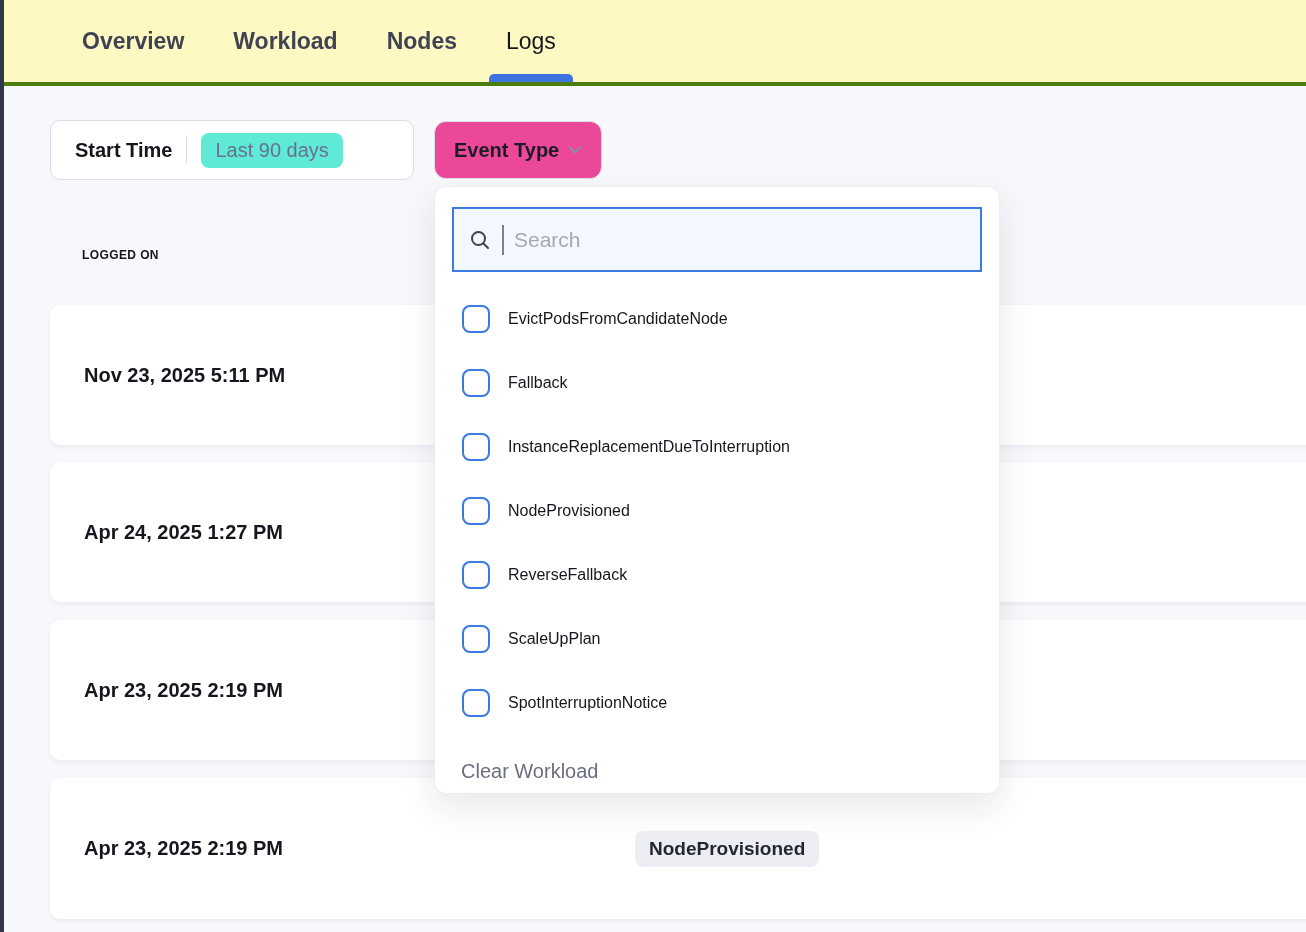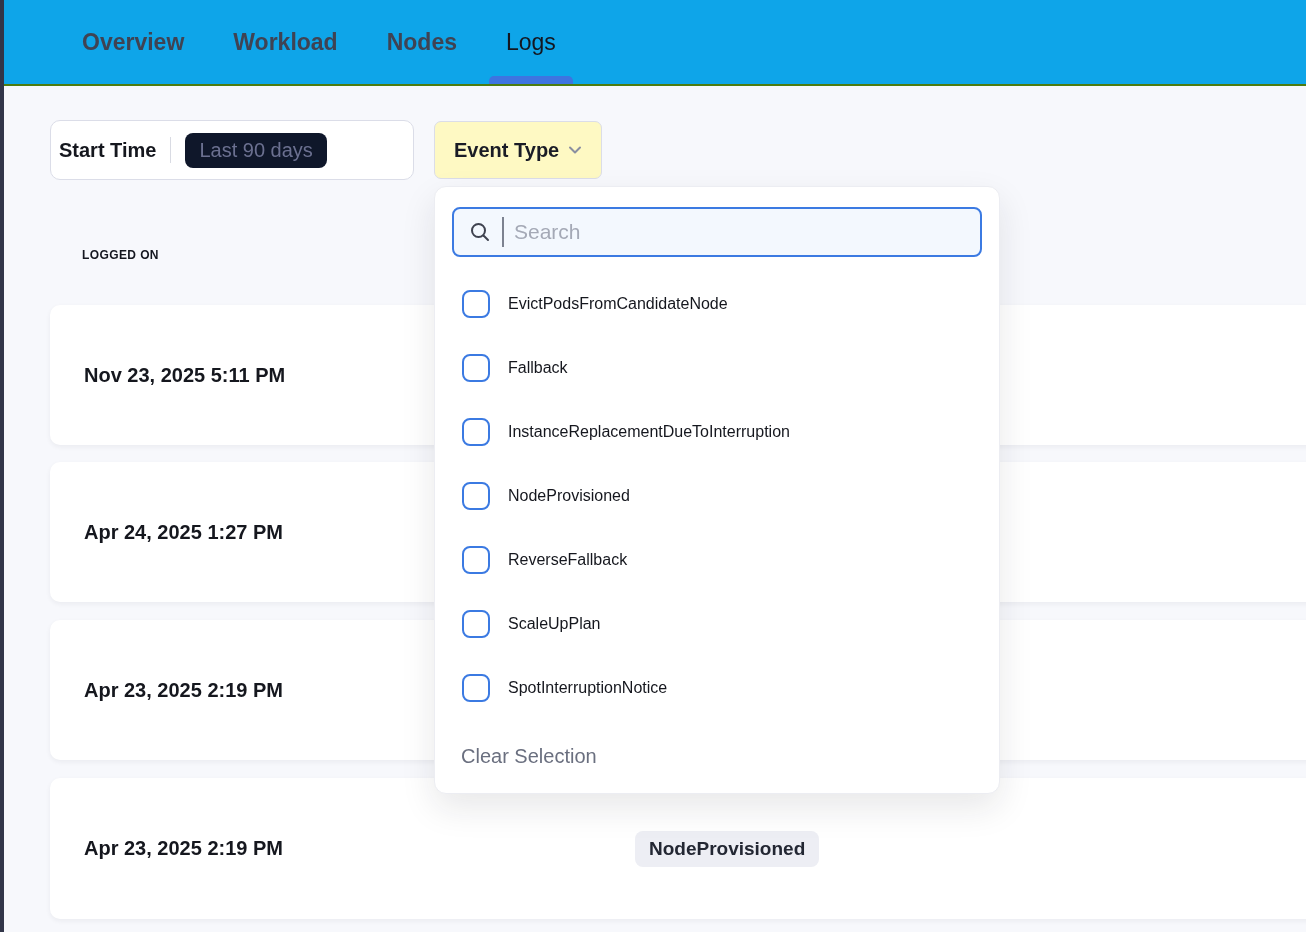--- a/index.html
+++ b/index.html
@@ -23,22 +23,22 @@
     width: 4px;
     background: #323649;
     z-index: 60;
   }
   
   .tabbar {
     position: absolute;
     left: 0; top: 0;
     width: 100%;
     height: 86px;
-    background: #0ea5e9;
-    border-bottom: 2px solid #4d7c0f;
+    background: #fef9c3;
+    border-bottom: 4px solid #4d7c0f;
     z-index: 5;
   }
   .tabs {
     display: flex;
     align-items: stretch;
     height: 100%;
     padding-left: 82px;
     gap: 49px;
   }
   .tab {
@@ -61,41 +61,41 @@
   
   .btn-start-time {
     position: absolute;
     left: 50px; top: 120px;
     width: 364px; height: 60px;
     background: #FFFFFF;
     border: 1px solid #DBDDE8;
     border-radius: 10px;
     display: flex;
     align-items: center;
-    padding: 0 8px;
+    padding: 0 24px;
     gap: 14px;
     cursor: pointer;
   }
   .btn-start-time .lbl { font-size: 20px; font-weight: 700; color: #15171E; }
   .v-divider { width: 1px; height: 26px; background: #D9DBE3; }
   .pill {
-    background: #0f172a;
+    background: #5eead4;
     border-radius: 8px;
     padding: 6px 14px;
     font-size: 20px;
     color: #6B7090;
     white-space: nowrap;
   }
   .btn-event-type {
     position: absolute;
     left: 434px; top: 121px;
     width: 168px; height: 58px;
-    background: #fef9c3;
+    background: #ec4899;
     border: 1px solid #DBDDE8;
-    border-radius: 7px;
+    border-radius: 12px;
     display: flex;
     align-items: center;
     justify-content: space-between;
     padding: 0 16px 0 19px;
     cursor: pointer;
   }
   .btn-event-type .lbl { font-size: 20px; font-weight: 600; color: #1A1C26; }
   .chev { width: 20px; height: 20px; }
   
   .col-header {
@@ -143,24 +143,24 @@
     left: 434px; top: 186px;
     width: 566px; height: 608px;
     background: #FFFFFF;
     border: 1px solid #ECEDF2;
     border-radius: 12px;
     box-shadow: 0 14px 34px rgba(25,28,40,0.10);
     z-index: 20;
   }
   .search-box {
     margin: 20px 17px 0 17px;
-    height: 50px;
+    height: 65px;
     background: #F3F8FE;
     border: 2px solid #3B7AE2;
-    border-radius: 8px;
+    border-radius: 0;
     display: flex;
     align-items: center;
     padding: 0 14px;
     gap: 10px;
   }
   .search-box svg { flex: 0 0 auto; }
   .text-cursor { width: 2px; height: 30px; background: #7C8290; flex: 0 0 auto; }
   .search-box input {
     flex: 1;
     border: none;
@@ -285,16 +285,16 @@
       <div class="option">
         <span class="checkbox"></span>
         <span class="opt-label">ScaleUpPlan</span>
       </div>
       <div class="option">
         <span class="checkbox"></span>
         <span class="opt-label">SpotInterruptionNotice</span>
       </div>
     </div>
 
-    <div class="clear-selection">Clear Selection</div>
+    <div class="clear-selection">Clear Workload</div>
   </div>
 
 </div>
 
 </body></html>

